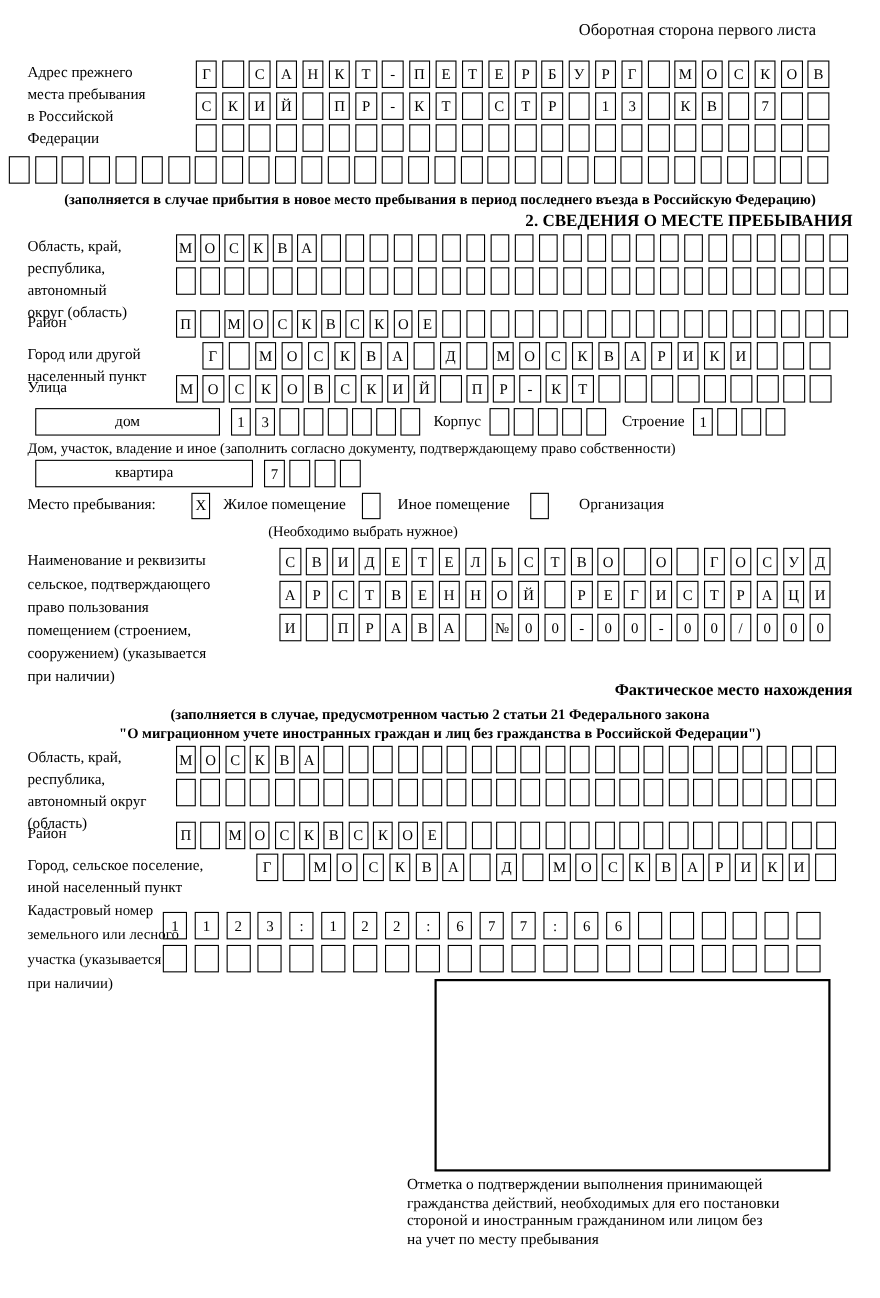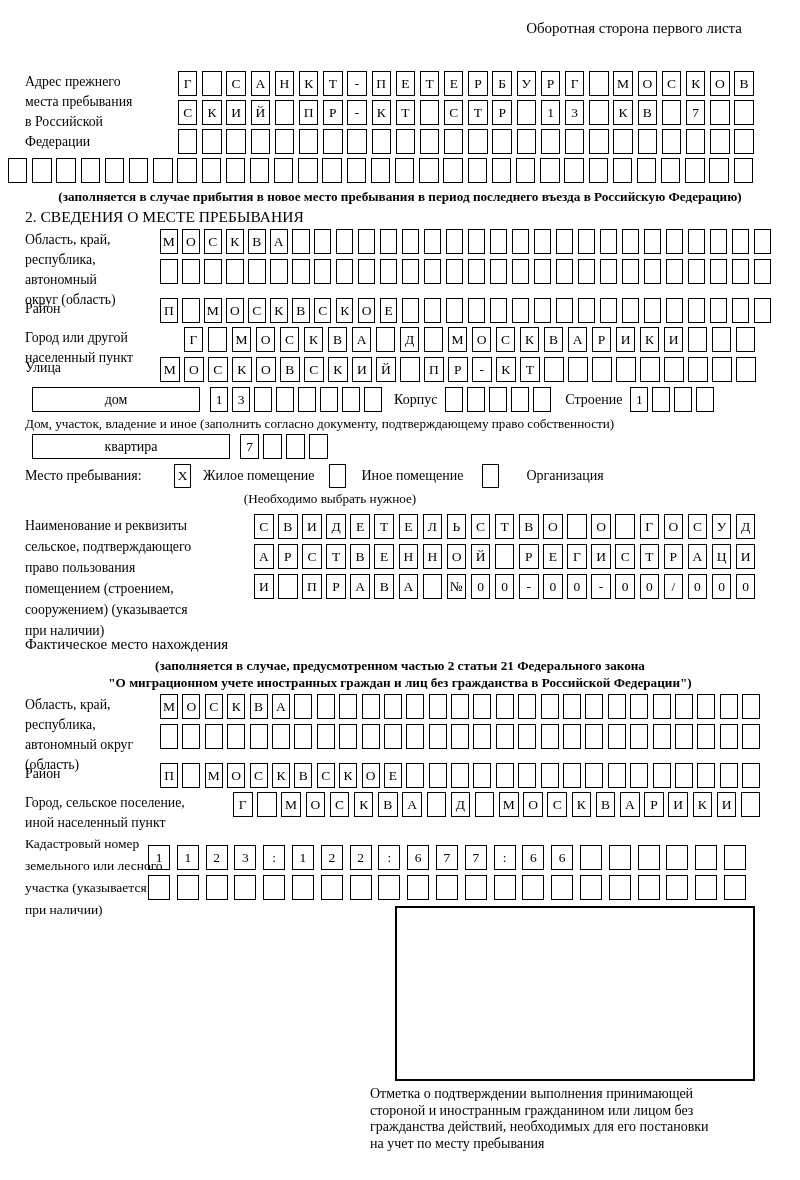--- a/index.html
+++ b/index.html
@@ -8,39 +8,39 @@
   .hdr{width:750px;text-align:right;padding-right:33px;font-size:15px;box-sizing:border-box;}
   .field{display:flex;align-items:flex-start;}
   .flabel{flex:0 0 auto;position:relative;align-self:stretch;}
   .flabel .lbl{position:absolute;top:1px;left:0;font-size:13.8px;line-height:20px;white-space:nowrap;}
   .lh21 .lbl{line-height:21px;}
   .rows{display:flex;flex-direction:column;gap:5px;}
   .cells{display:flex;gap:var(--cg,5px);}
   .cell{flex:0 0 var(--cw,19px);height:25px;border:1.5px solid #000;box-sizing:border-box;
         display:flex;align-items:center;justify-content:center;font-size:13.5px;}
   .note-c{width:750px;text-align:center;font-size:13.2px;line-height:17px;font-weight:bold;}
-  .title-c{width:750px;text-align:left;font-size:15.5px;font-weight:normal;line-height:19px;}
+  .title-c{width:750px;text-align:right;font-size:15.5px;font-weight:bold;line-height:19px;}
   .typebox{height:25px;border:1.5px solid #000;box-sizing:border-box;display:flex;
            align-items:center;justify-content:center;font-size:14px;}
   .chk{flex:0 0 17px;height:24px;border:1.5px solid #000;box-sizing:border-box;display:flex;
        align-items:center;justify-content:center;font-size:13.5px;}
   .inl{font-size:14px;line-height:25px;white-space:nowrap;}
   .small-note{font-size:13.2px;line-height:17px;}
   .hrow{display:flex;align-items:center;}
   .stamp{margin-left:370px;width:360px;height:175px;border:2px solid #000;box-sizing:border-box;}
   .stamp-note{margin-left:345px;width:410px;text-align:left;font-size:14px;line-height:16.5px;}
 </style>
 </head>
 <body>
 
 <div class="page">
 
   <div class="hdr">Оборотная сторона первого листа</div>
 
-  <div class="field" style="margin-top:34px">
+  <div class="field" style="margin-top:18px">
     <div class="flabel" style="width:153px">
       <div class="lbl">
         <div>Адрес прежнего</div>
         <div>места пребывания</div>
         <div>в Российской</div>
         <div>Федерации</div>
       </div>
     </div>
     <div class="rows" style="gap:4px">
       <div class="cells" style="--cw:19.4px;--cg:4.8px">
@@ -670,18 +670,18 @@
           <span class="cell"></span>
           <span class="cell"></span>
           <span class="cell"></span>
         </div>
     </div>
   </div>
 
   <div class="stamp" style="margin-top:6px"></div>
   <div class="stamp-note" style="margin-top:5px">
     <div>Отметка о подтверждении выполнения принимающей</div>
+    <div>гражданства действий, необходимых для его постановки</div>
     <div>стороной и иностранным гражданином или лицом без</div>
-    <div>гражданства действий, необходимых для его постановки</div>
     <div>на учет по месту пребывания</div>
   </div>
 
 </div>
 
 </body></html>

